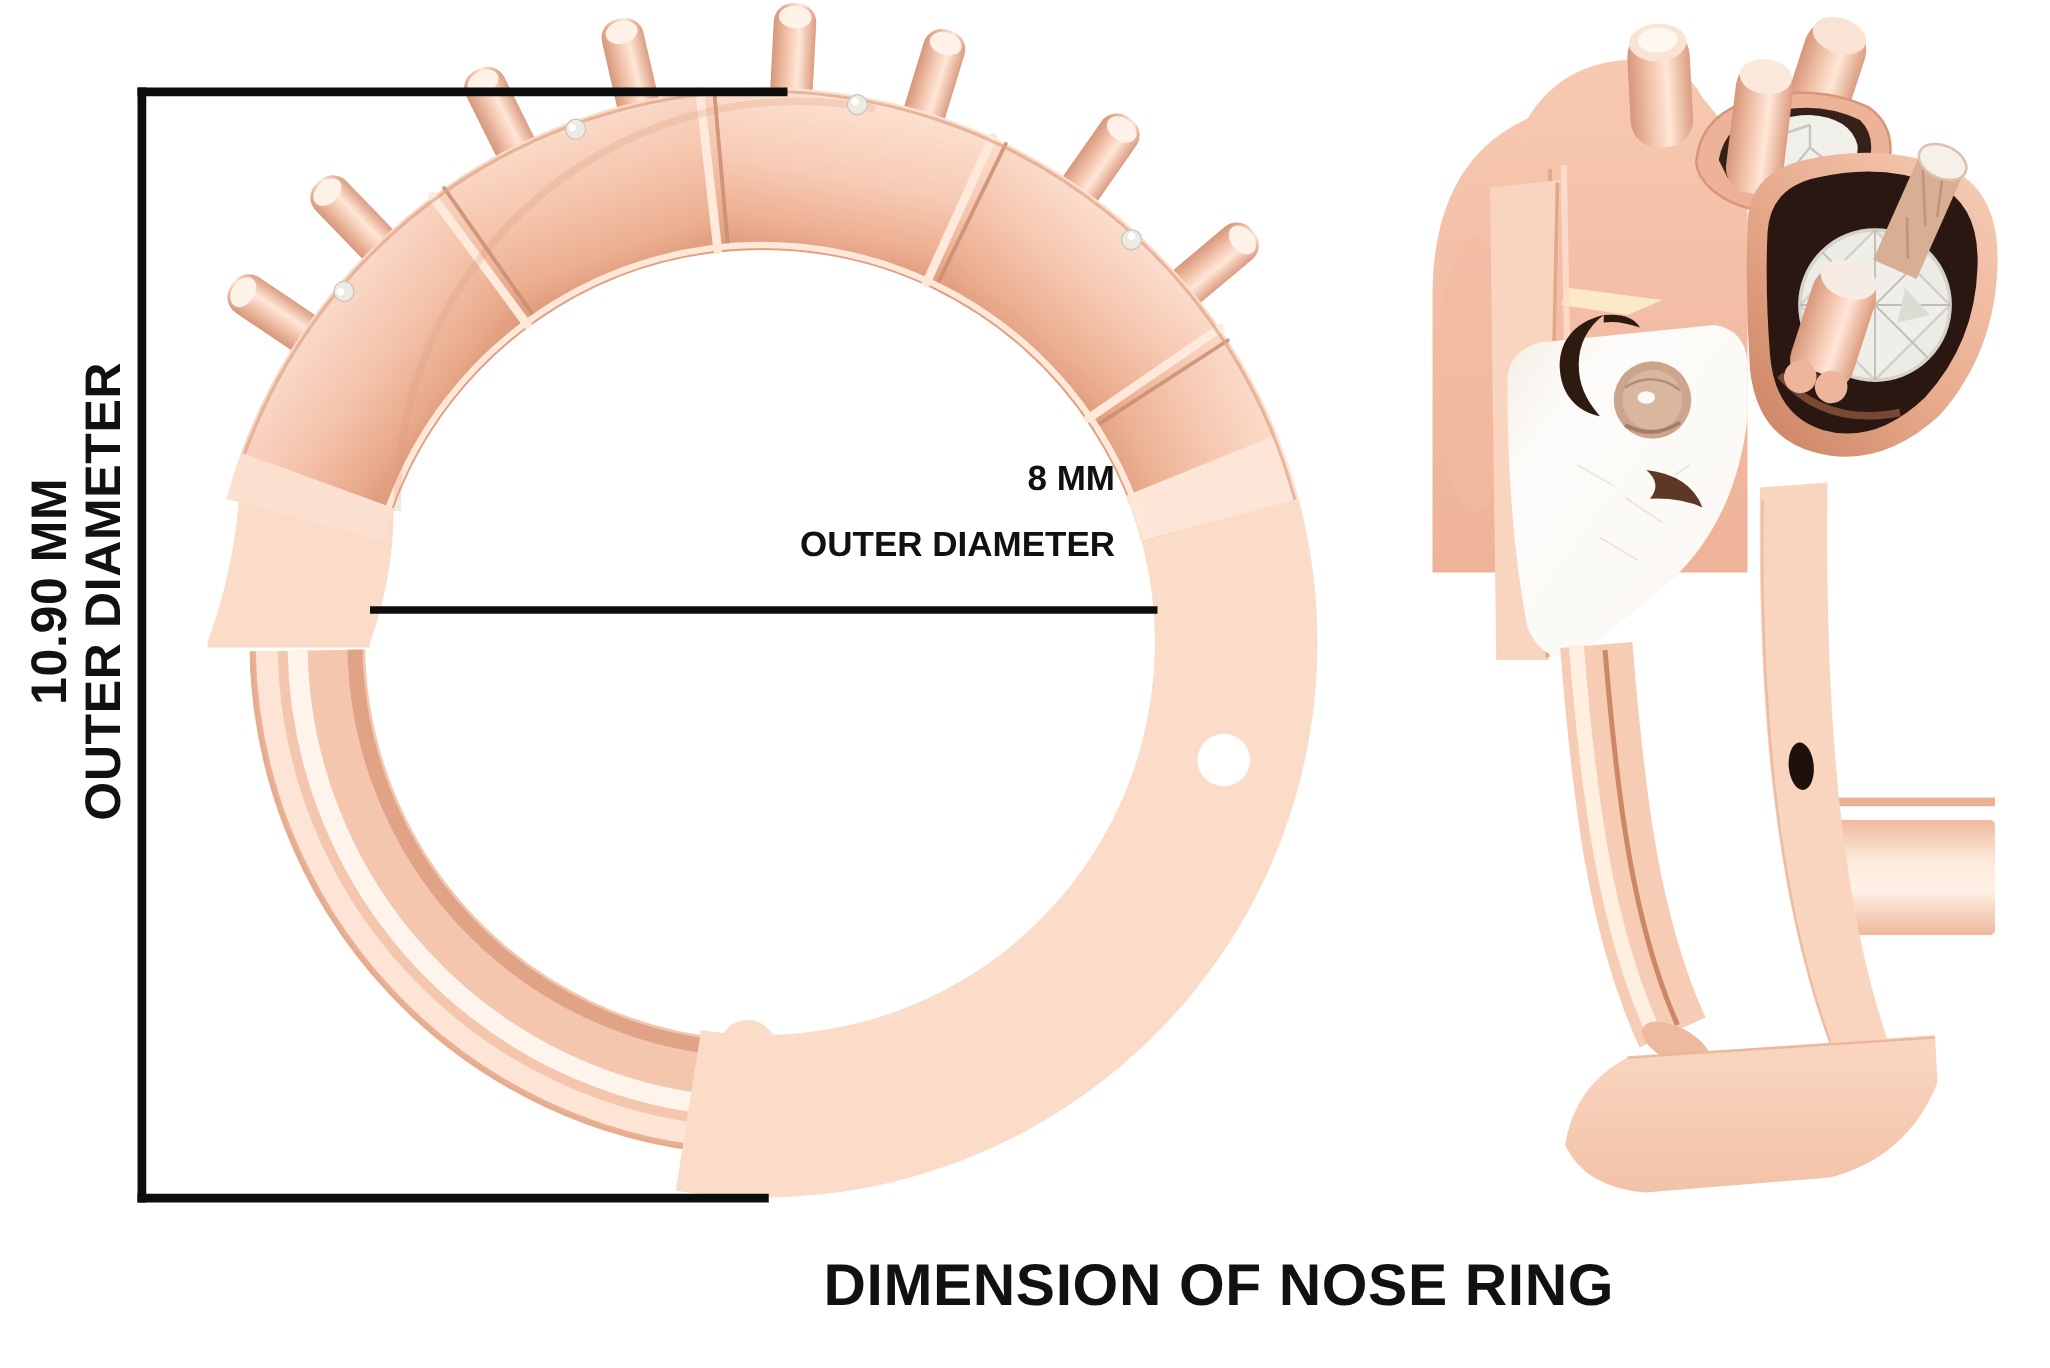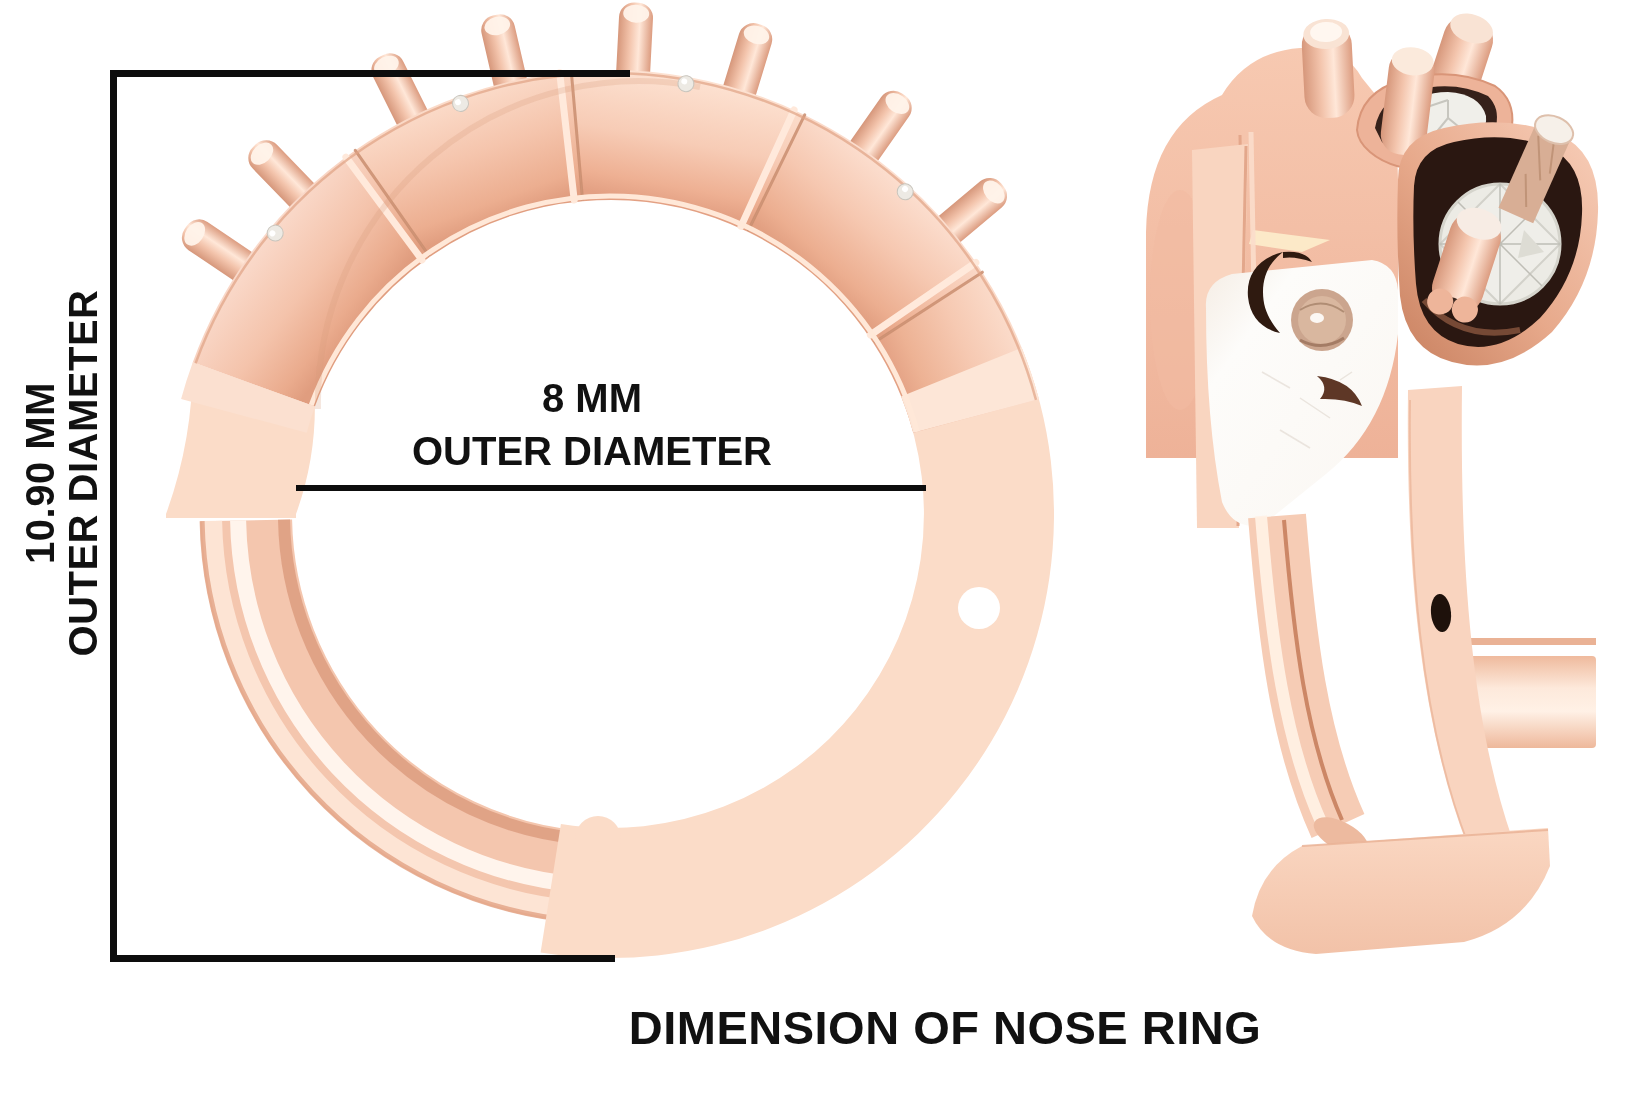--- a/index.html
+++ b/index.html
@@ -7,22 +7,22 @@
     --metal-matte:#fbdcc8;
   }
   html,body{margin:0;padding:0;background:var(--background);}
   .stage{position:relative;width:1640px;height:1094px;background:var(--background);
          font-family:"Liberation Sans", sans-serif;color:var(--text);overflow:hidden;}
   .stage svg{position:absolute;left:0;top:0;}
   .label{position:absolute;font-weight:700;color:var(--text);}
   .outer-label{left:-238px;top:430px;width:600px;height:86px;transform:rotate(-90deg);
 ed    display:flex;flex-direction:column;justify-content:center;text-align:center;
     font-size:40px;line-height:43px;letter-spacing:.5px;}
-  .inner-label{left:292px;top:372px;width:600px;text-align:center;font-size:40px;line-height:53px;}
-  .caption{left:545px;top:1000px;width:800px;text-align:center;font-size:47px;letter-spacing:.5px;}
+  .inner-label{left:292px;top:356px;width:600px;text-align:right;font-size:28px;line-height:53px;}
+  .caption{left:575px;top:1000px;width:800px;text-align:center;font-size:47px;letter-spacing:.5px;}
 </style>
 </head>
 <body>
 
 <div class="stage">
 
 <svg width="1640" height="1094" viewBox="0 0 1640 1094">
   <defs>
     <linearGradient id="seg1" gradientUnits="userSpaceOnUse" x1="1015.6" y1="333.4" x2="896.8" y2="386.2">
       <stop offset="0" stop-color="#fbdccb"></stop>

